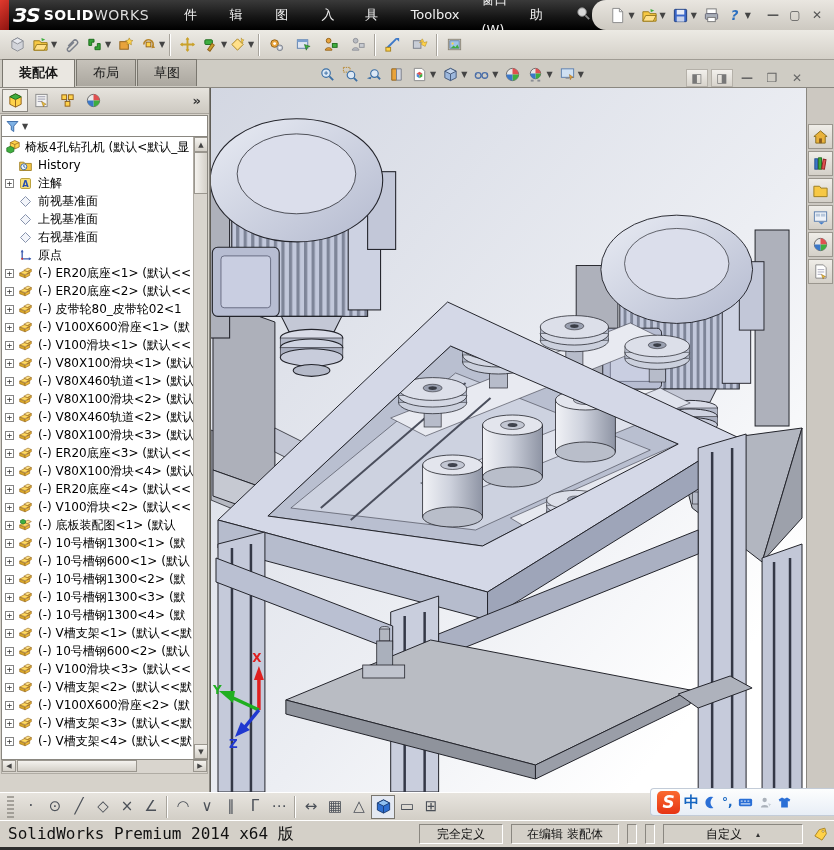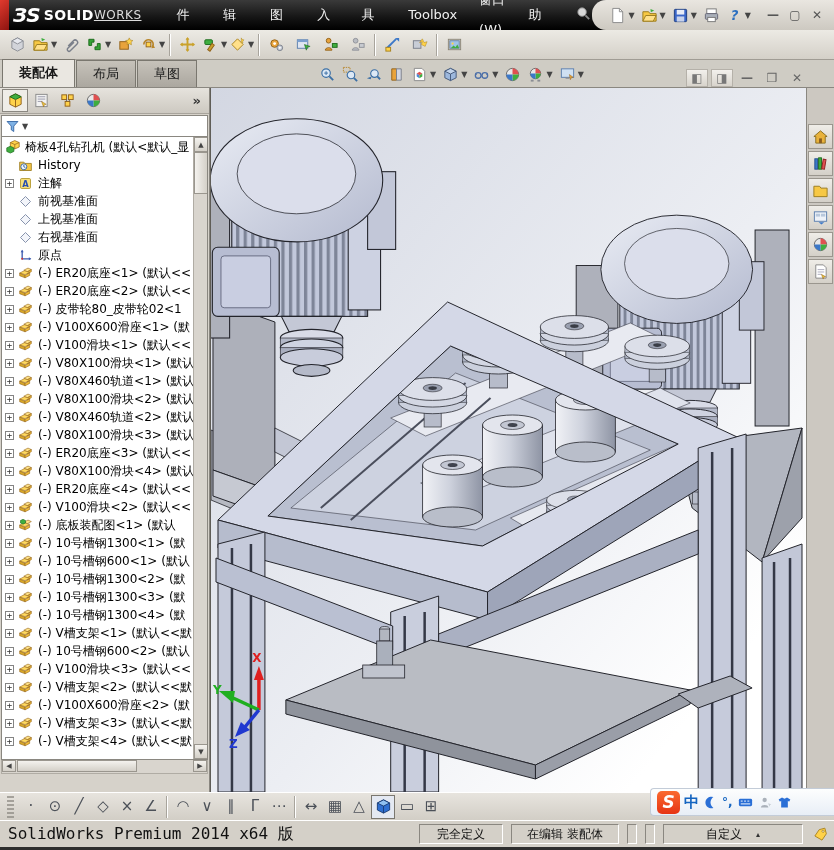--- a/index.html
+++ b/index.html
@@ -6,38 +6,38 @@
   html,body { width:834px; height:850px; overflow:hidden; }
   body { font-family:"DejaVu Sans","Liberation Sans",sans-serif; font-size:12px; background:#d6d2ca; position:relative; }
   .window { width:834px; height:850px; display:flex; flex-direction:column; position:relative; }
 
   
   .titlebar { height:30px; background:linear-gradient(#3a3a3a,#141414 60%,#000); display:flex; align-items:center; color:#eee; flex:0 0 30px; }
   .logo { display:flex; align-items:center; height:100%; padding:0 10px 0 0; }
   .logo-flag { width:9px; height:30px; background:linear-gradient(135deg,#e03a2e,#8c1410); margin-right:4px; }
   .logo-ds { font-style:italic; font-weight:bold; font-size:20px; color:#fff; margin-right:4px; letter-spacing:-1px; }
   .logo-solid { font-weight:bold; font-size:14px; color:#fff; letter-spacing:.5px; }
-  .logo-works { font-weight:normal; font-size:12px; color:#ddd; letter-spacing:.5px;text-decoration:underline; }
+  .logo-works { font-weight:normal; font-size:14px; color:#ddd; letter-spacing:.5px; }
   .menubar { display:flex; height:100%; align-items:center; margin-left:14px; }
   .menu-item { padding:0 11px; font-size:13px; color:#f0f0f0; cursor:default; line-height:30px; }
   .tb-search { margin-left:10px; width:20px; height:20px; }
   .quickbar { margin-left:auto; height:30px; background:linear-gradient(#e9e6e0,#cdc9c1); border-radius:14px 0 0 14px; display:flex; align-items:center; padding:0 6px 0 14px; }
   .qbtn { display:flex; align-items:center; padding:0 3px; height:24px; }
   .caret { font-size:8px; color:#444; margin-left:2px; }
   .win-ctrl { display:flex; margin-left:8px; }
   .win-btn { width:22px; height:20px; display:flex; align-items:center; justify-content:center; color:#555; font-size:12px; font-weight:bold; }
 
   
   .main-toolbar { height:30px; background:linear-gradient(#eceae4,#d4d0c8); border-bottom:1px solid #a09c94; display:flex; align-items:center; padding:0 4px; flex:0 0 30px; }
   .tbtn { width:27px; height:26px; display:flex; align-items:center; justify-content:center; }
   .tsep { width:2px; height:22px; border-left:1px solid #a8a49c; border-right:1px solid #fff; margin:0 3px; }
 
   
   .tab-row { height:28px; background:#cfccc4; border-bottom:1px solid #8a8780; display:flex; align-items:flex-end; flex:0 0 28px; position:relative; }
-  .doc-tabs { display:flex; align-items:center; padding-left:2px; }
+  .doc-tabs { display:flex; align-items:flex-start; padding-left:2px; }
   .tab { padding:4px 16px 4px; font-size:13px; color:#1a1a1a; background:linear-gradient(#c6c2ba,#aba79f); border:1px solid #7a776f; border-bottom:none; margin-right:1px; }
   .tab.active { background:#eae7e1; font-weight:bold; padding-bottom:5px; }
   .hud { display:flex; align-items:center; margin-left:118px; height:26px; }
   .hbtn { display:flex; align-items:center; padding:0 3px; height:24px; }
   .doc-ctrl { margin-left:auto; margin-right:26px; display:flex; align-items:center; }
   .dbtn { width:22px; height:18px; display:flex; align-items:center; justify-content:center; color:#777; font-size:12px; border:1px solid #b5b1a9; background:linear-gradient(#f2f0ec,#d8d4cc); margin-left:3px; }
   .dbtn.flat { border:none; background:none; color:#666; font-weight:bold; }
 
   
   .body { flex:1; display:flex; min-height:0; }

